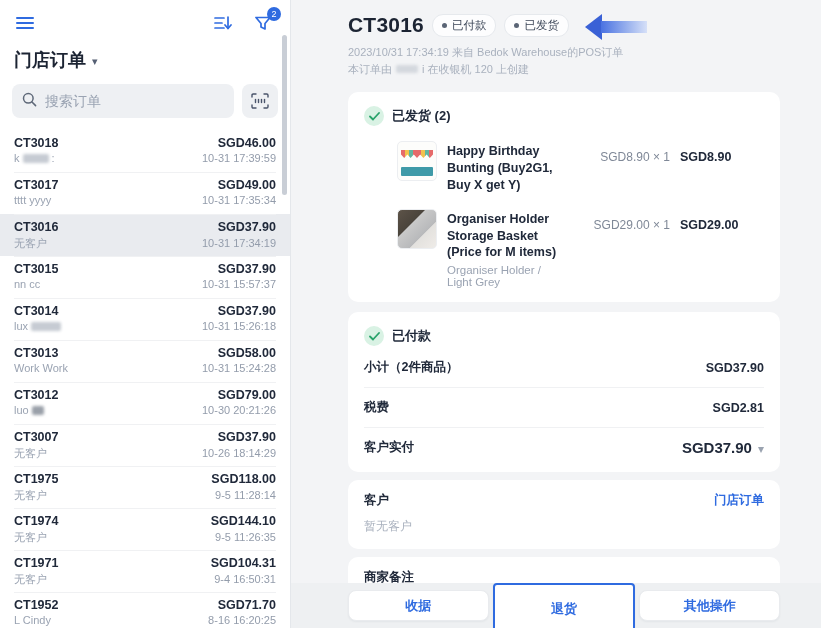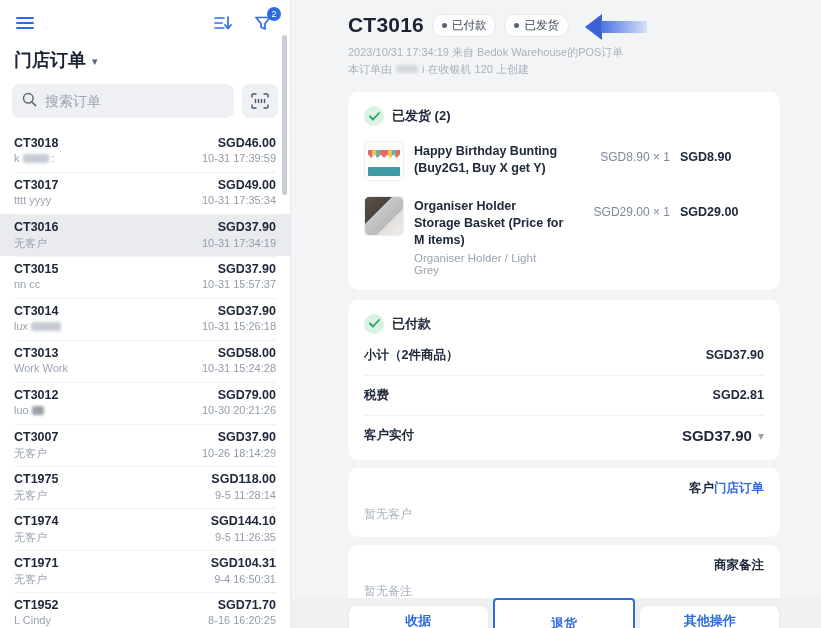--- a/index.html
+++ b/index.html
@@ -58,21 +58,21 @@
   .m-sub { margin-top:7px; font-size:11px; color:#a9b1be; line-height:1.55; }
   .m-sub .blur { background:#d4d8de; height:8px; margin:0 4px; }
 
   .card { background:#fff; border-radius:10px; padding:14px 16px; }
   .card1 { margin-top:14px; }
   .card2 { margin-top:10px; }
   .card-sm { margin-top:8px; padding:12px 16px 14px 16px; }
   .status-row { display:flex; align-items:center; gap:8px; font-size:13px; font-weight:bold; color:#20293a; }
   .gcheck { width:20px; height:20px; border-radius:50%; background:#d9f2e4; display:flex; align-items:center; justify-content:center; }
 
-  .item { display:flex; align-items:flex-start; gap:10px; margin-top:15px; }
+  .item { display:flex; align-items:flex-start; gap:10px; margin-top:15px;margin-left:33px; }
   .thumb { width:40px; height:40px; border-radius:5px; border:1px solid #eceef1; flex:none; overflow:hidden; position:relative; }
   .thumb-bunting { background:#fdfdfb; }
   .thumb-bunting .flags { position:absolute; top:8px; left:3px; right:3px; height:8px;
     background:repeating-linear-gradient(90deg,#e66a6a 0 4px,#f2c14d 4px 8px,#62b5a0 8px 12px,#e66a6a 12px 16px); 
     clip-path:polygon(0 0,100% 0,100% 55%,90% 100%,80% 55%,70% 100%,60% 55%,50% 100%,40% 55%,30% 100%,20% 55%,10% 100%,0 55%); }
   .thumb-bunting .band { position:absolute; bottom:4px; left:3px; right:3px; height:9px; background:#3f9aa8; border-radius:1px; }
   .thumb-basket { background:linear-gradient(135deg,#5d5348 0%,#4a443c 35%,#c9c9c9 36%,#b8b9bb 65%,#e3e1de 66%,#efece8 100%); }
   .item-name { font-size:12.5px; font-weight:bold; color:#20293a; line-height:1.35; }
   .item-variant { margin-top:3px; font-size:11.5px; color:#9aa3b2; }
   .item-mid { flex:1; padding-top:2px; }
@@ -81,26 +81,26 @@
 
   .pay-row { display:flex; justify-content:space-between; align-items:center; padding:11px 0; border-bottom:1px solid #f0f1f3; }
   .pay-row:last-child { border-bottom:0; padding-bottom:2px; }
   .pay-row .lab { font-size:12.5px; font-weight:bold; color:#20293a; }
   .pay-row .val { font-size:12.5px; font-weight:bold; color:#20293a; }
   .pay-row.total .val { font-size:15px; }
   .pay-total-val { display:flex; align-items:center; gap:6px; cursor:pointer; }
   .pay-total-val .chev { color:#9aa3b0; font-size:12px; }
   .pay-row:first-of-type { padding-top:13px; }
 
-  .sec-head { display:flex; justify-content:flex-end; align-items:center; }
+  .sec-head { display:flex; justify-content:space-between; align-items:center; }
   .sec-title { font-size:12.5px; font-weight:bold; color:#20293a; }
   .sec-link { font-size:12.5px; font-weight:bold; color:#2f6be0; cursor:pointer; text-decoration:none; }
   .sec-empty { margin-top:9px; font-size:12px; color:#a9b1be; }
 
-  .footer { position:absolute; left:0; right:0; bottom:0; height:30px; background:#eef0f2; }
+  .footer { position:absolute; left:0; right:0; bottom:0; height:45px; background:#eef0f2; }
   .footer-inner { margin-left:57px; width:432px; display:flex; gap:4px; padding-top:7px; }
   .fbtn { flex:1; height:31px; background:#fff; border:1px solid #e9ebee; border-radius:8px;
     color:#2f6be0; font-size:13px; font-weight:bold; cursor:pointer; font-family:inherit;
     box-shadow:0 1px 2px rgba(20,30,60,.05); }
   .fbtn.active { border:2px solid #2f6be0; height:52px; margin-top:-7px; border-radius:4px; }
 </style>
 </head>
 <body>
 
 <div class="app">

